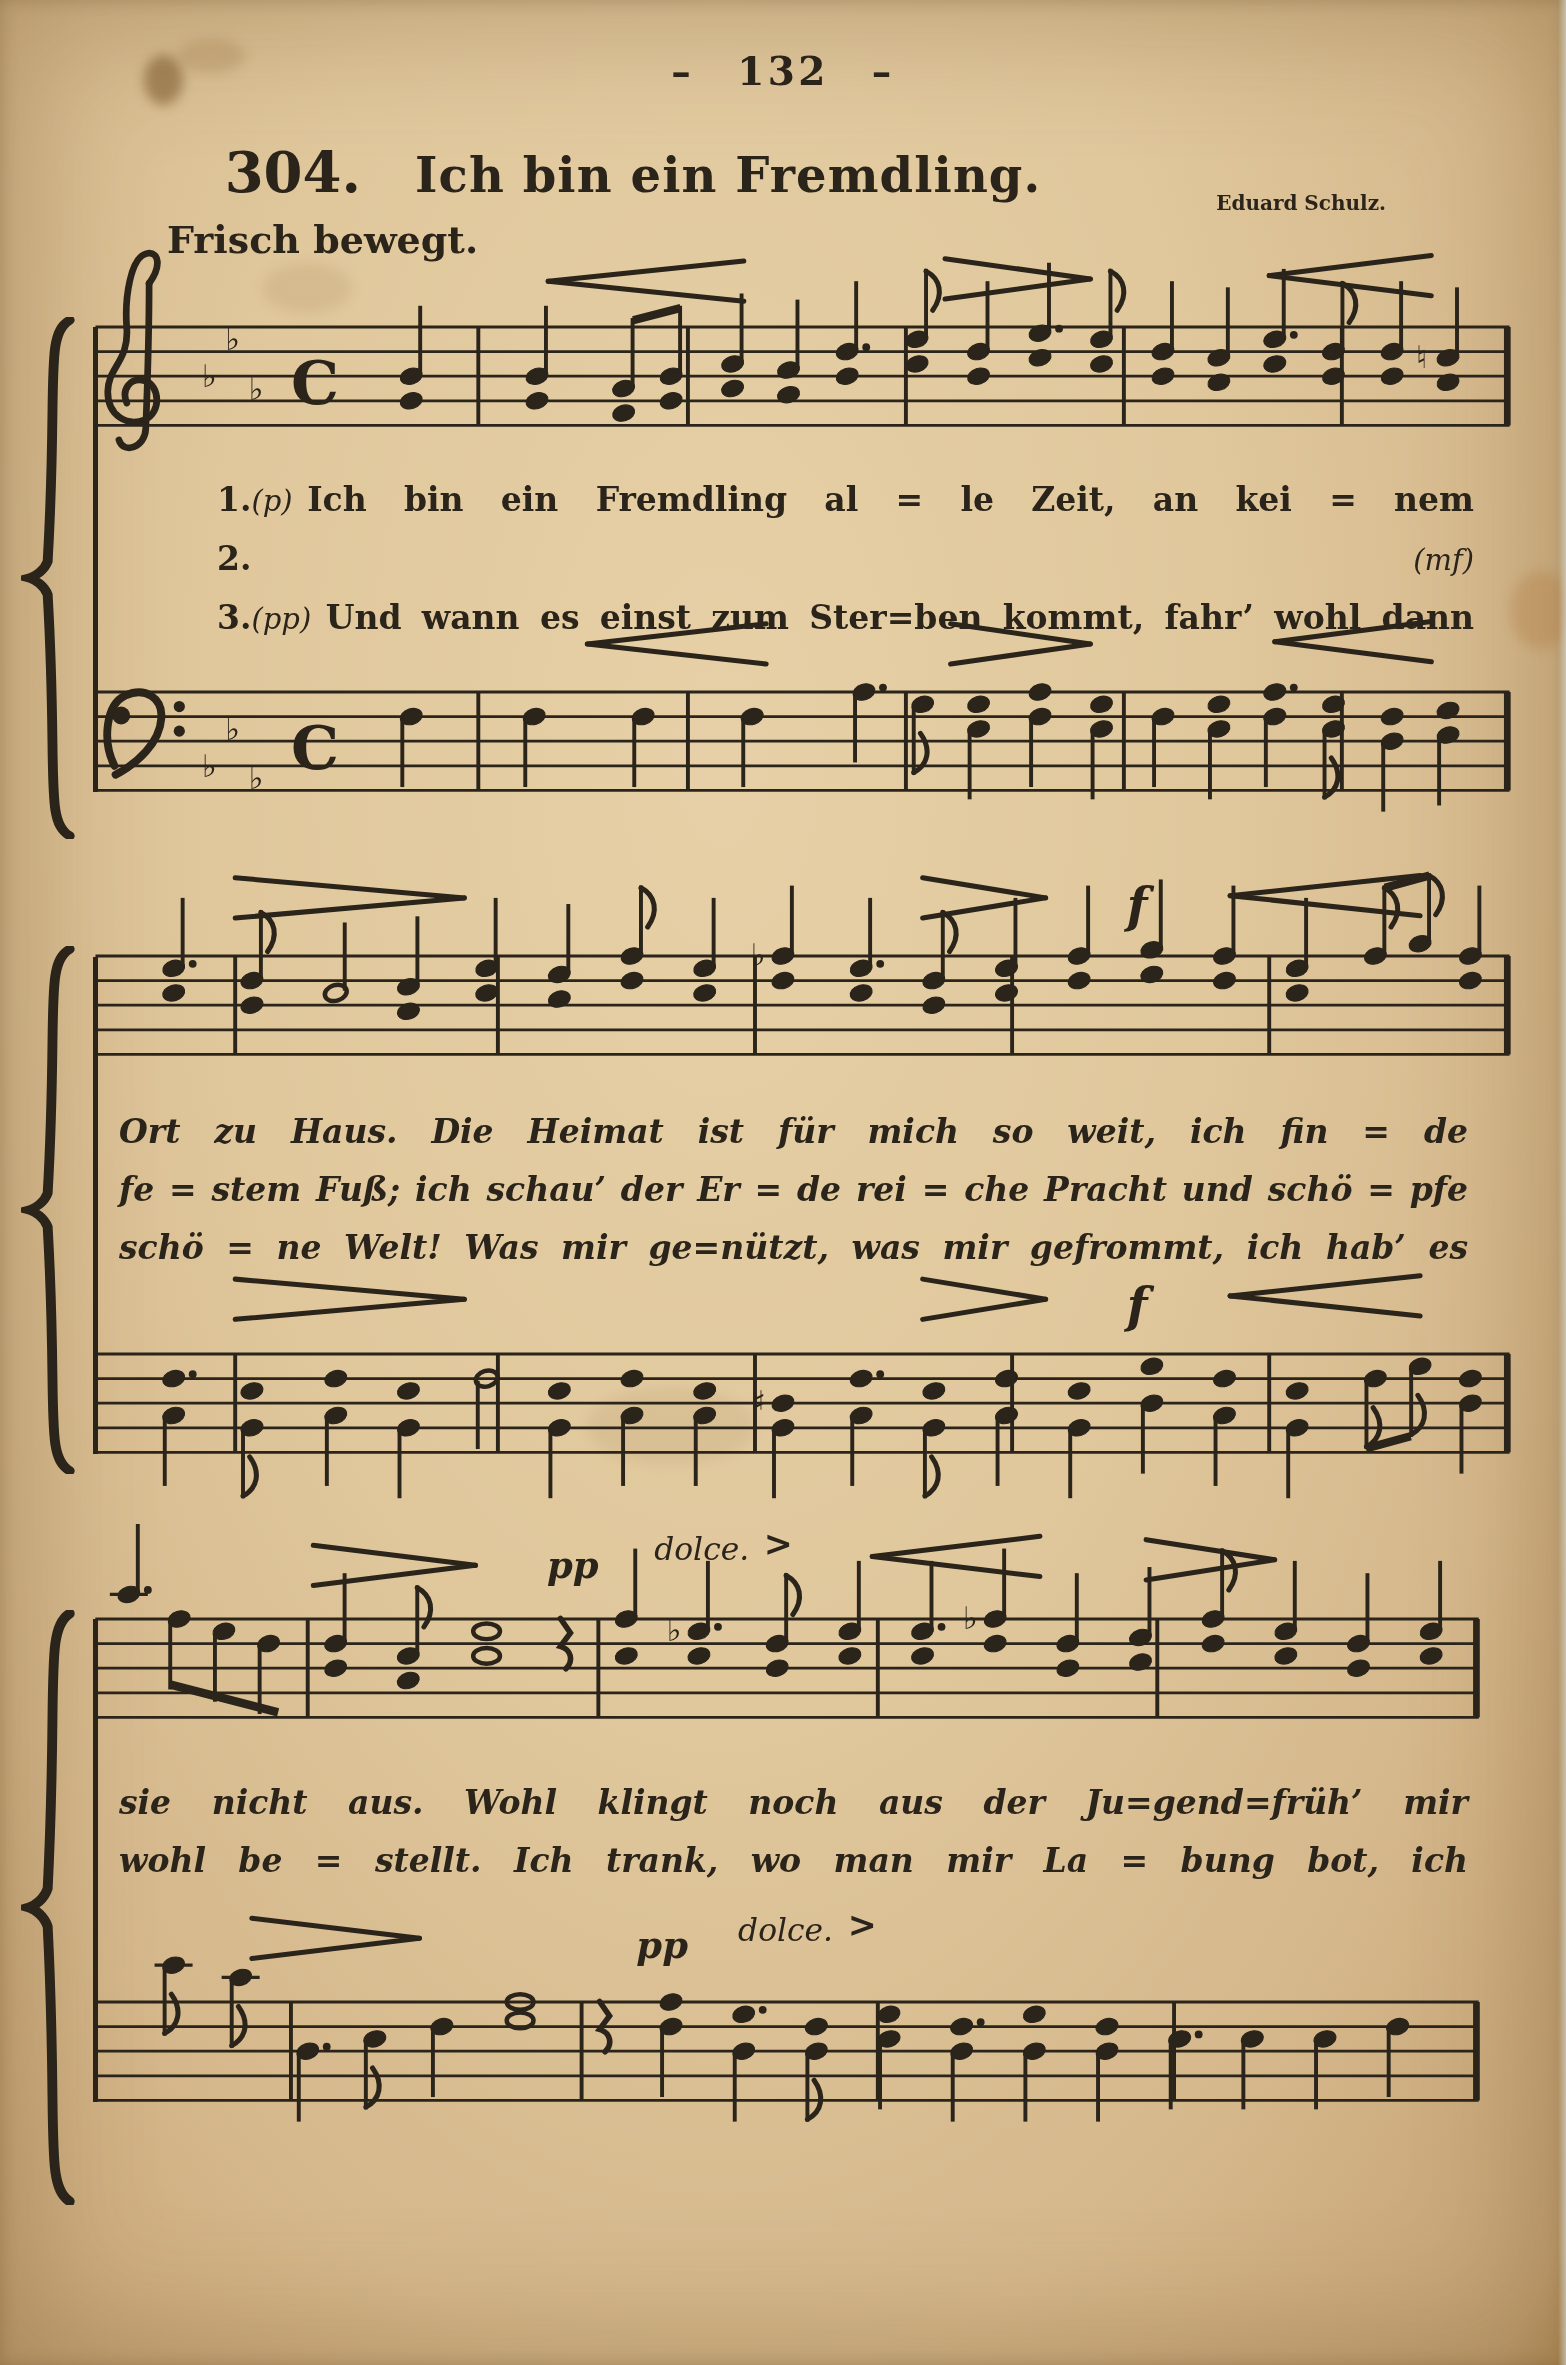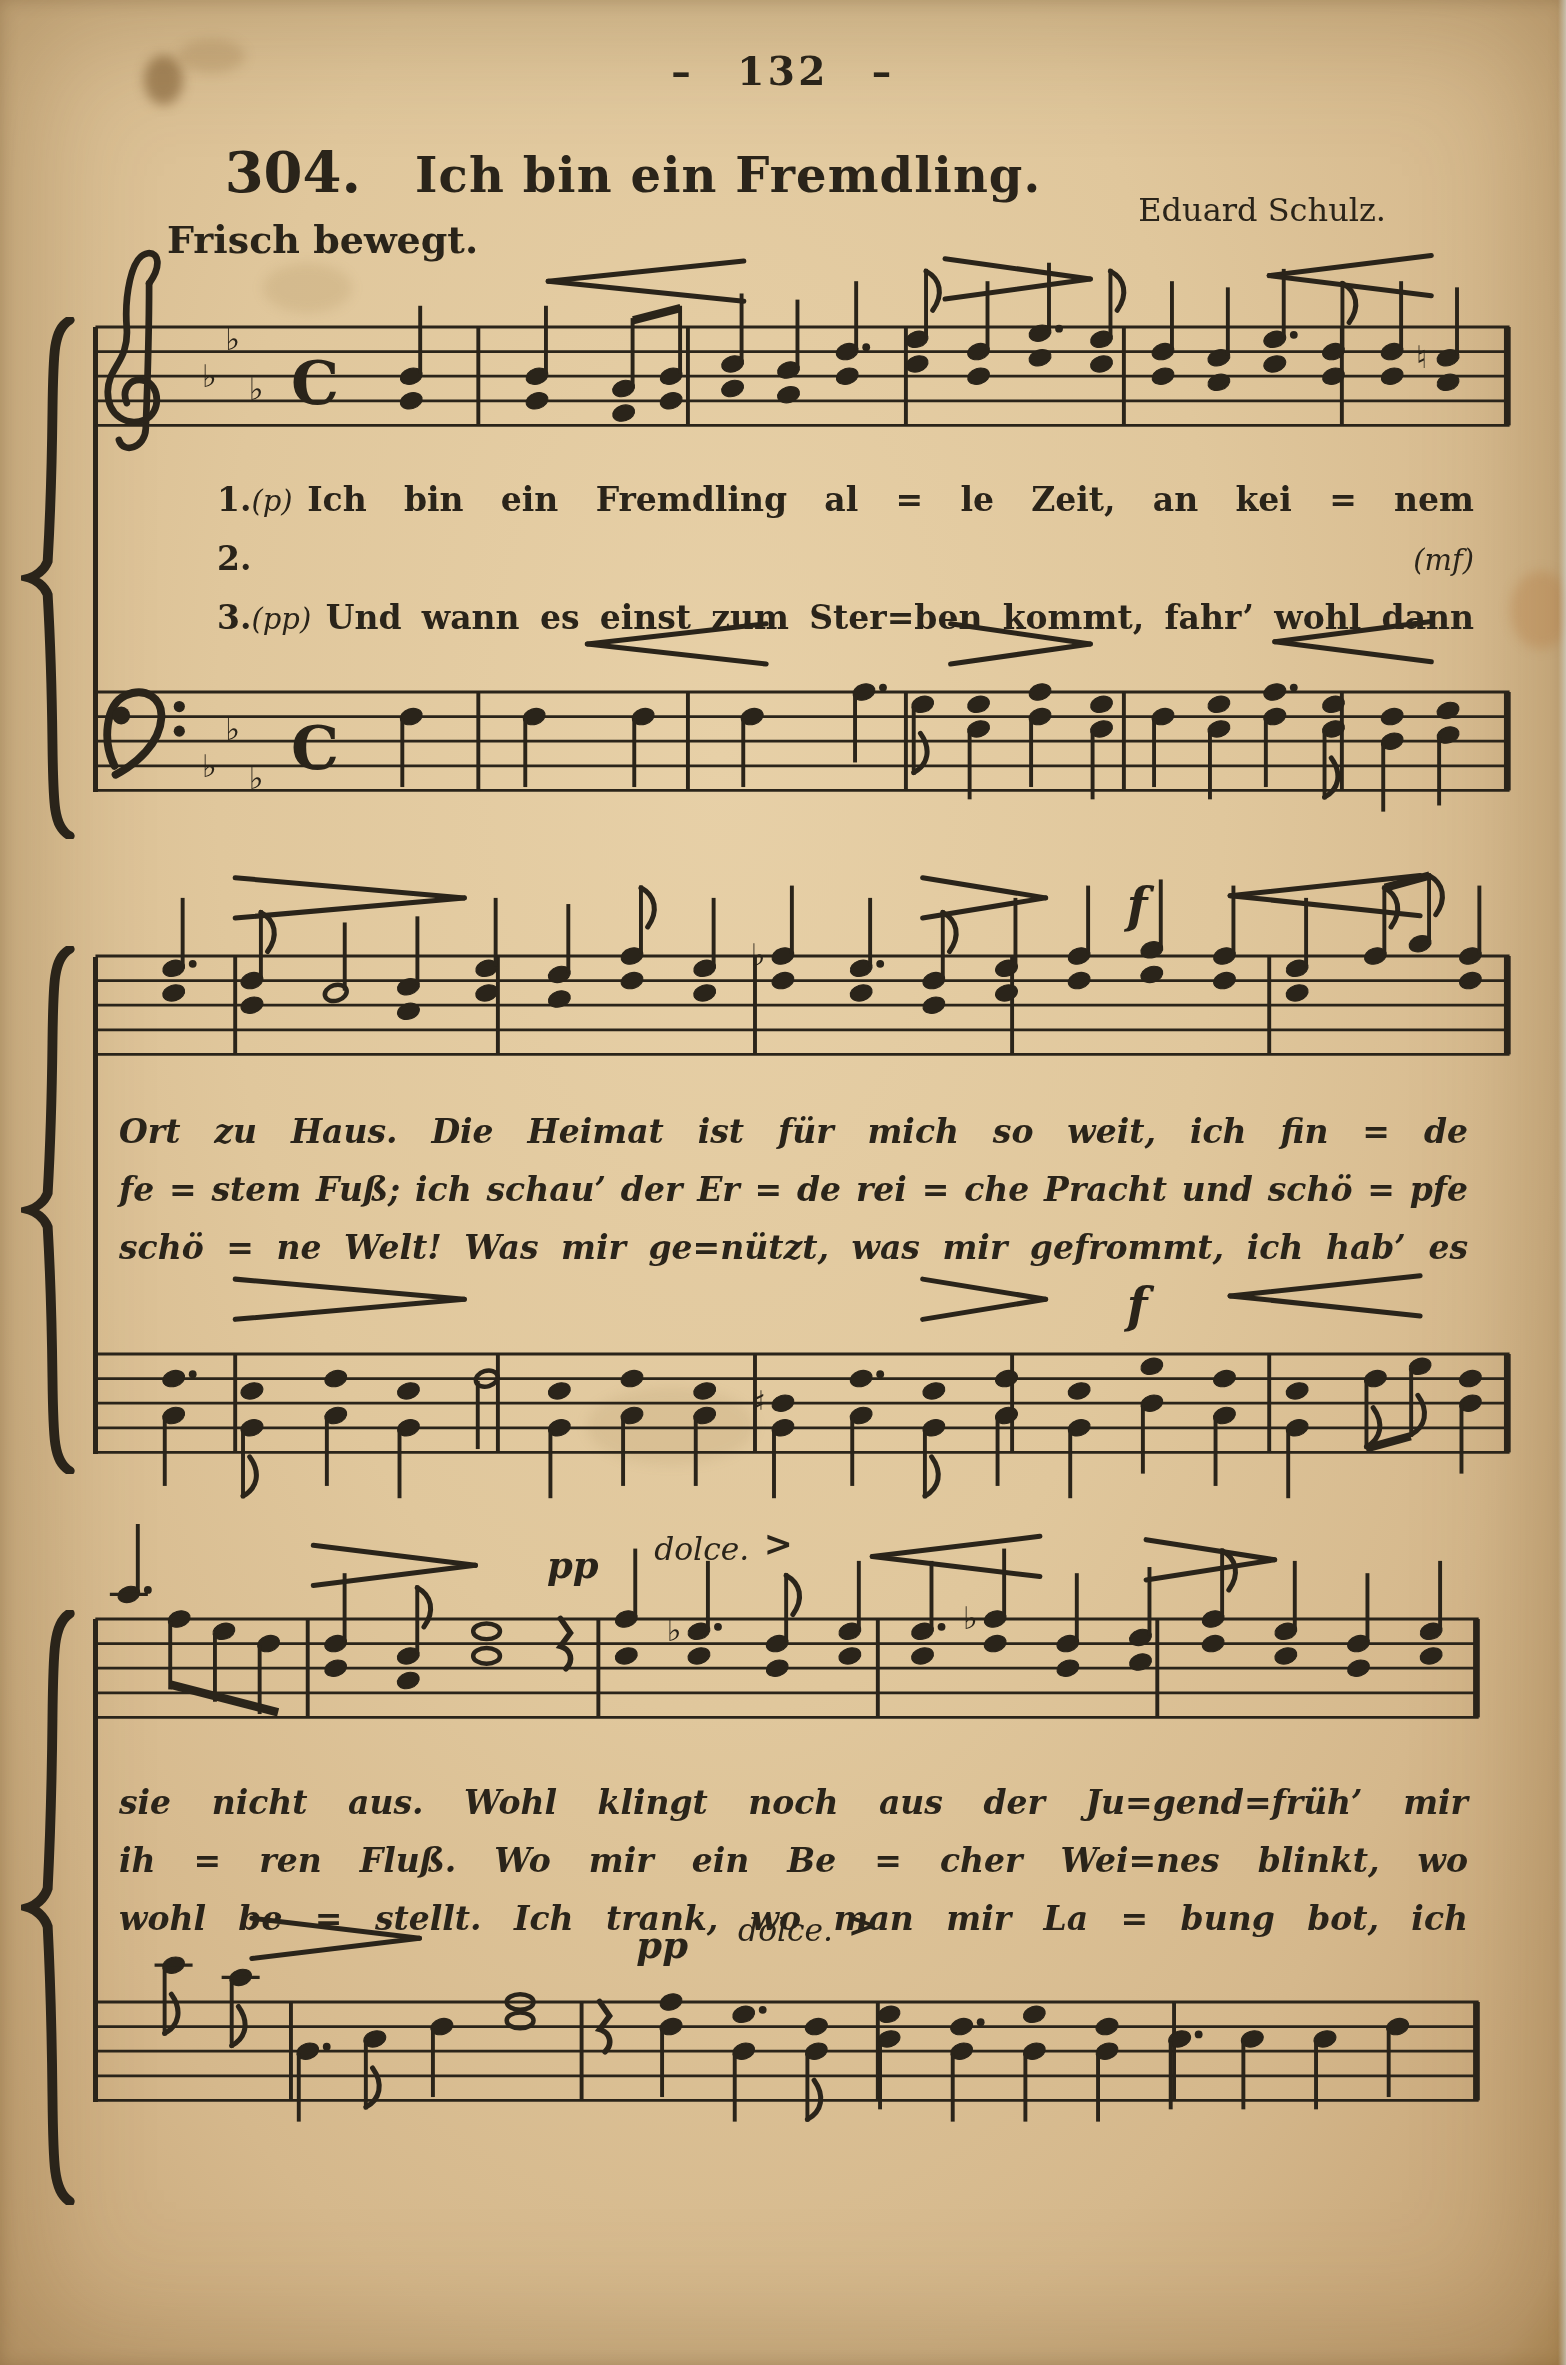--- a/index.html
+++ b/index.html
@@ -19,21 +19,21 @@
   .stain.s4{left:263px;top:263px;width:89px;height:50px;background:rgba(130,95,45,.12);}
   .stain.s5{left:587px;top:1387px;width:168px;height:78px;background:rgba(140,105,55,.10);}
 
   .pageno{position:absolute;left:0;top:48px;width:1566px;text-align:center;
     font-size:39px;font-weight:bold;letter-spacing:3.4px;word-spacing:26px;}
   .title-row{position:absolute;left:0;top:139px;width:1266px;display:flex;
     justify-content:center;align-items:baseline;gap:54px;font-weight:bold;}
   .title-num{font-size:56px;}
   .title-text{font-size:48px;letter-spacing:1.1px;}
   .tempo{position:absolute;left:167px;top:217px;font-size:38px;font-weight:bold;}
-  .composer{position:absolute;right:180px;top:191px;font-size:32px;font-weight:normal;text-align:right;}
+  .composer{position:absolute;right:180px;top:191px;font-size:20px;font-weight:bold;text-align:right;}
 
   svg.staff{position:absolute;overflow:visible;}
   svg.staff text{fill:#2a241a;}
   .timeC{font:bold 108px "DejaVu Serif",serif;}
   .acc{font:56px "DejaVu Sans",sans-serif;}
   .dyn-f{font:italic bold 86px "DejaVu Serif",serif;}
   .dyn-pp{font:italic bold 66px "DejaVu Serif",serif;}
   .dyn-dolce{font:italic 56px "DejaVu Serif",serif;}
   .dyn-acc{font:bold 62px "DejaVu Serif",serif;}
 
@@ -832,17 +832,16 @@
   </div>
 
   <div class="lyrics-block mid">
     <div class="lyric-line">Ort zu Haus. Die Heimat ist für mich so weit, ich fin = de</div>
     <div class="lyric-line">fe = stem Fuß; ich schau’ der Er = de rei = che Pracht und schö = pfe</div>
     <div class="lyric-line">schö = ne Welt! Was mir ge=nützt, was mir gefrommt, ich hab’ es</div>
   </div>
 
   <div class="lyrics-block bottom">
     <div class="lyric-line">sie nicht aus. Wohl klingt noch aus der Ju=gend=früh’ mir</div>
-    <div class="lyric-line">ih = ren Fluß. Wo mir ein Be = cher Wei=nes blinkt, wo</div>
     <div class="lyric-line">wohl be = stellt. Ich trank, wo man mir La = bung bot, ich</div>
   </div>
 </div>
 
 
 </body></html>

